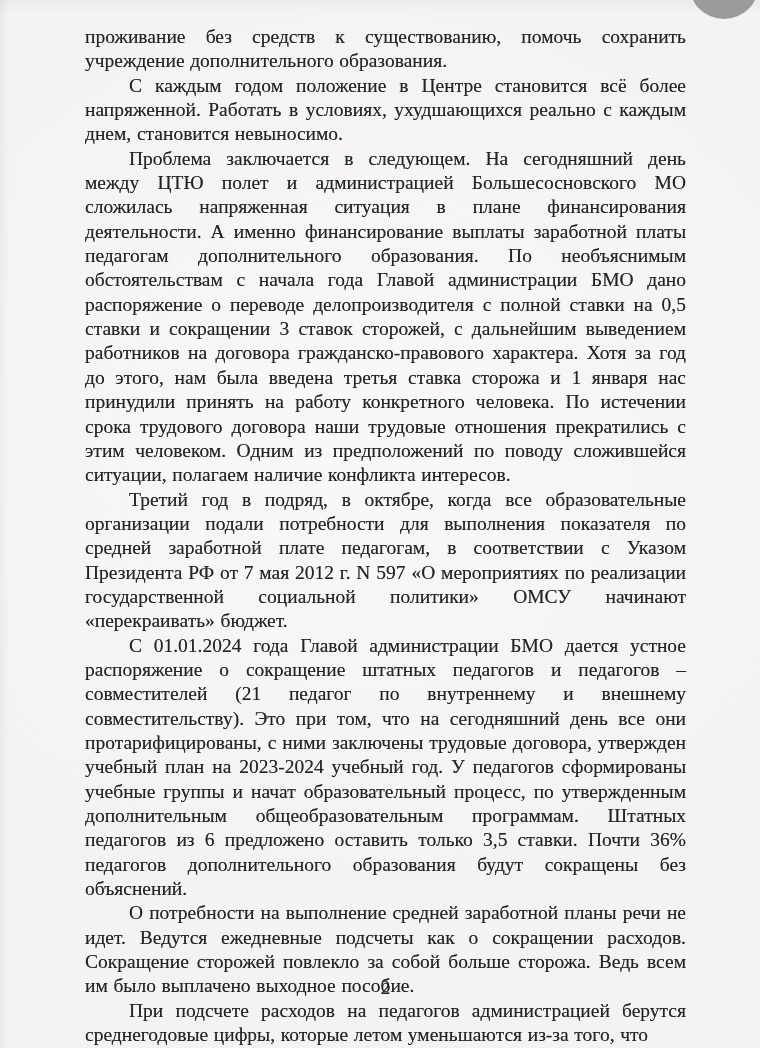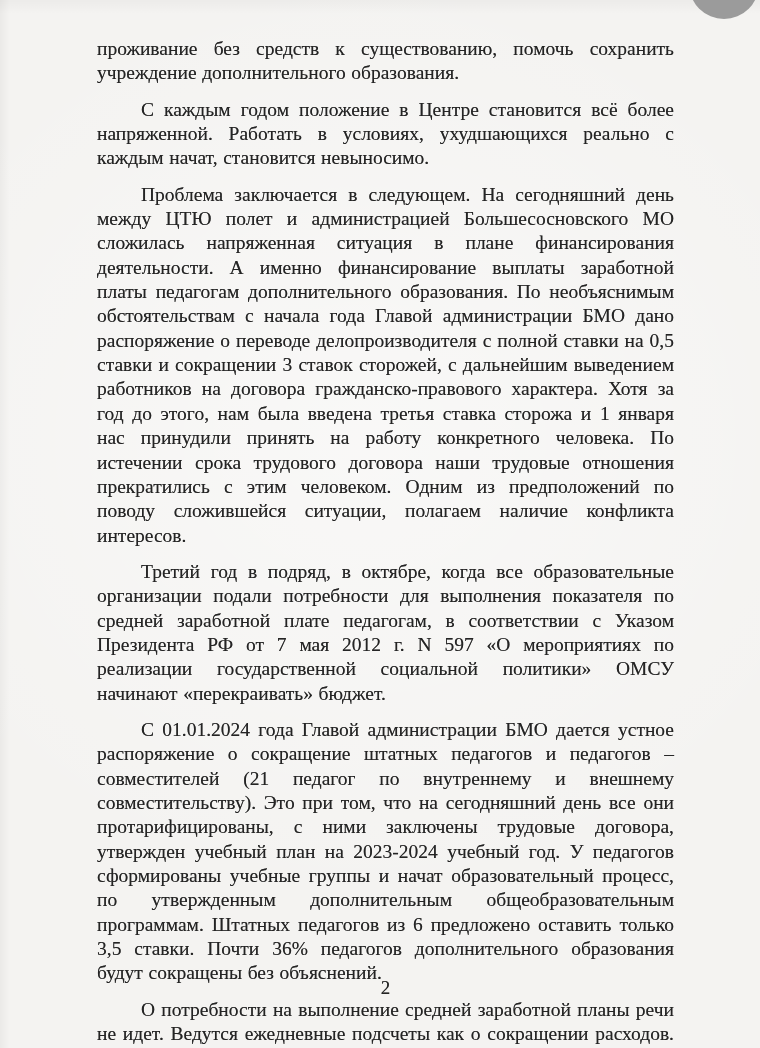--- a/index.html
+++ b/index.html
@@ -41,21 +41,21 @@
     top: 25px;
     width: 601px;
     font-size: 19.5px;
     line-height: 24.35px;
     text-align: justify;
     color: var(--text-color);
     text-shadow: 0 0 0.6px rgba(40,40,40,0.55);
     word-spacing: 0.04em;
   }
   .text-block p {
-    margin: 12px;
+    margin: 0;
     text-indent: 44px;
   }
   .text-block p.continuation {
     text-indent: 0;
   }
   .page-number {
     position: absolute;
     top: 977px;
     left: 85px;
     width: 601px;
@@ -67,21 +67,21 @@
 </style>
 </head>
 <body>
 
 <div class="page">
 
   <div class="corner-circle"></div>
 
   <div class="text-block">
     <p class="continuation">проживание без средств к существованию, помочь сохранить учреждение дополнительного образования.</p>
-    <p>С каждым годом положение в Центре становится всё более напряженной. Работать в условиях, ухудшающихся реально с каждым начат, становится невыносимо.</p>
+    <p>С каждым годом положение в Центре становится всё более напряженной. Работать в условиях, ухудшающихся реально с каждым днем, становится невыносимо.</p>
     <p>Проблема заключается в следующем. На сегодняшний день между ЦТЮ полет и администрацией Большесосновского МО сложилась напряженная ситуация в плане финансирования деятельности. А именно финансирование выплаты заработной платы педагогам дополнительного образования. По необъяснимым обстоятельствам с начала года Главой администрации БМО дано распоряжение о переводе делопроизводителя с полной ставки на 0,5 ставки и сокращении 3 ставок сторожей, с дальнейшим выведением работников на договора гражданско-правового характера. Хотя за год до этого, нам была введена третья ставка сторожа и 1 января нас принудили принять на работу конкретного человека. По истечении срока трудового договора наши трудовые отношения прекратились с этим человеком. Одним из предположений по поводу сложившейся ситуации, полагаем наличие конфликта интересов.</p>
     <p>Третий год в подряд, в октябре, когда все образовательные организации подали потребности для выполнения показателя по средней заработной плате педагогам, в соответствии с Указом Президента РФ от 7 мая 2012 г. N 597 «О мероприятиях по реализации государственной социальной политики» ОМСУ начинают «перекраивать» бюджет.</p>
     <p>С 01.01.2024 года Главой администрации БМО дается устное распоряжение о сокращение штатных педагогов и педагогов – совместителей (21 педагог по внутреннему и внешнему совместительству). Это при том, что на сегодняшний день все они протарифицированы, с ними заключены трудовые договора, утвержден учебный план на 2023-2024 учебный год. У педагогов сформированы учебные группы и начат образовательный процесс, по утвержденным дополнительным общеобразовательным программам. Штатных педагогов из 6 предложено оставить только 3,5 ставки. Почти 36% педагогов дополнительного образования будут сокращены без объяснений.</p>
     <p>О потребности на выполнение средней заработной планы речи не идет. Ведутся ежедневные подсчеты как о сокращении расходов. Сокращение сторожей повлекло за собой больше сторожа. Ведь всем им было выплачено выходное пособие.</p>
     <p>При подсчете расходов на педагогов администрацией берутся среднегодовые цифры, которые летом уменьшаются из-за того, что</p>
   </div>
 
   <div class="page-number">2</div>
 
 </div>

